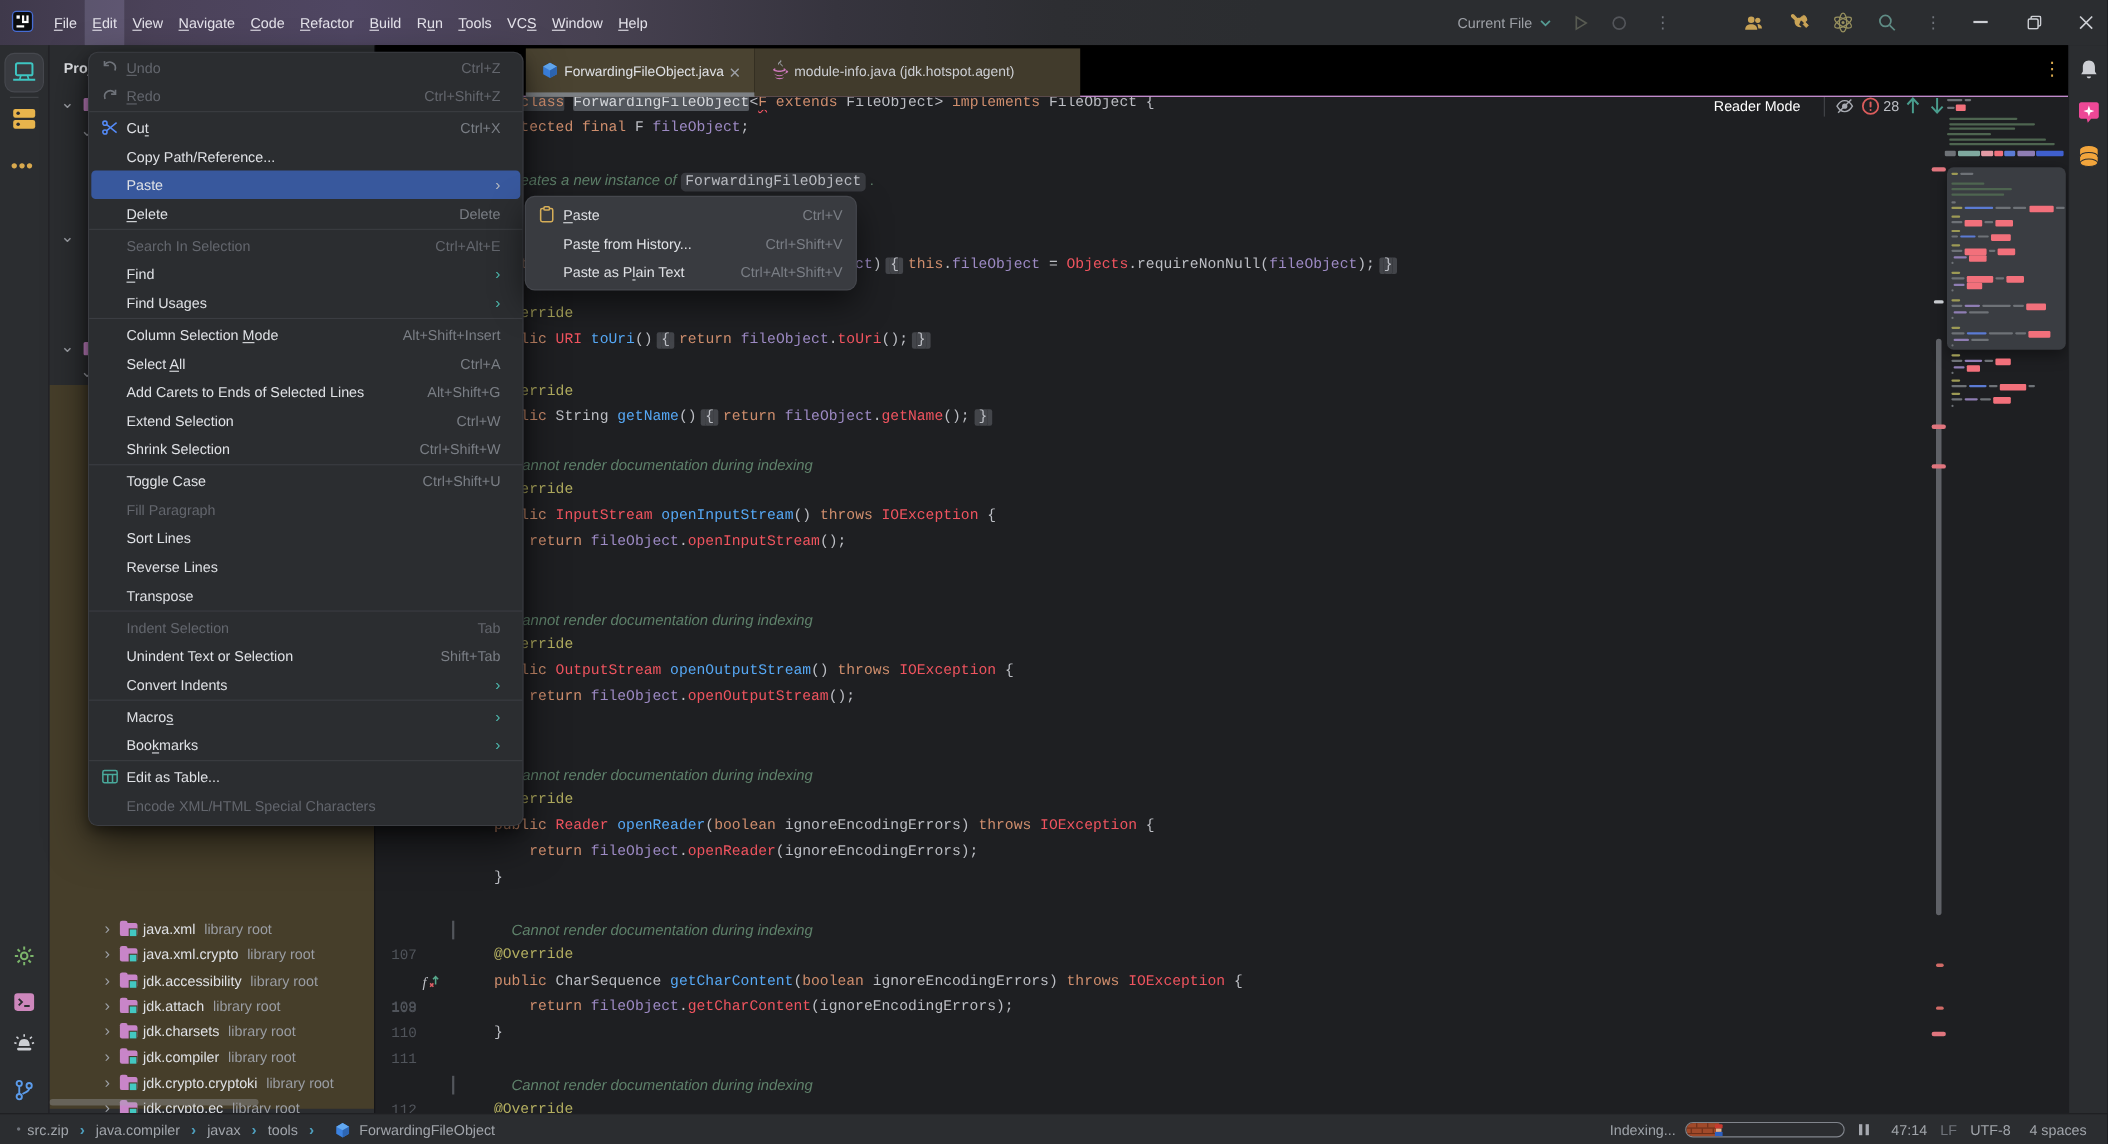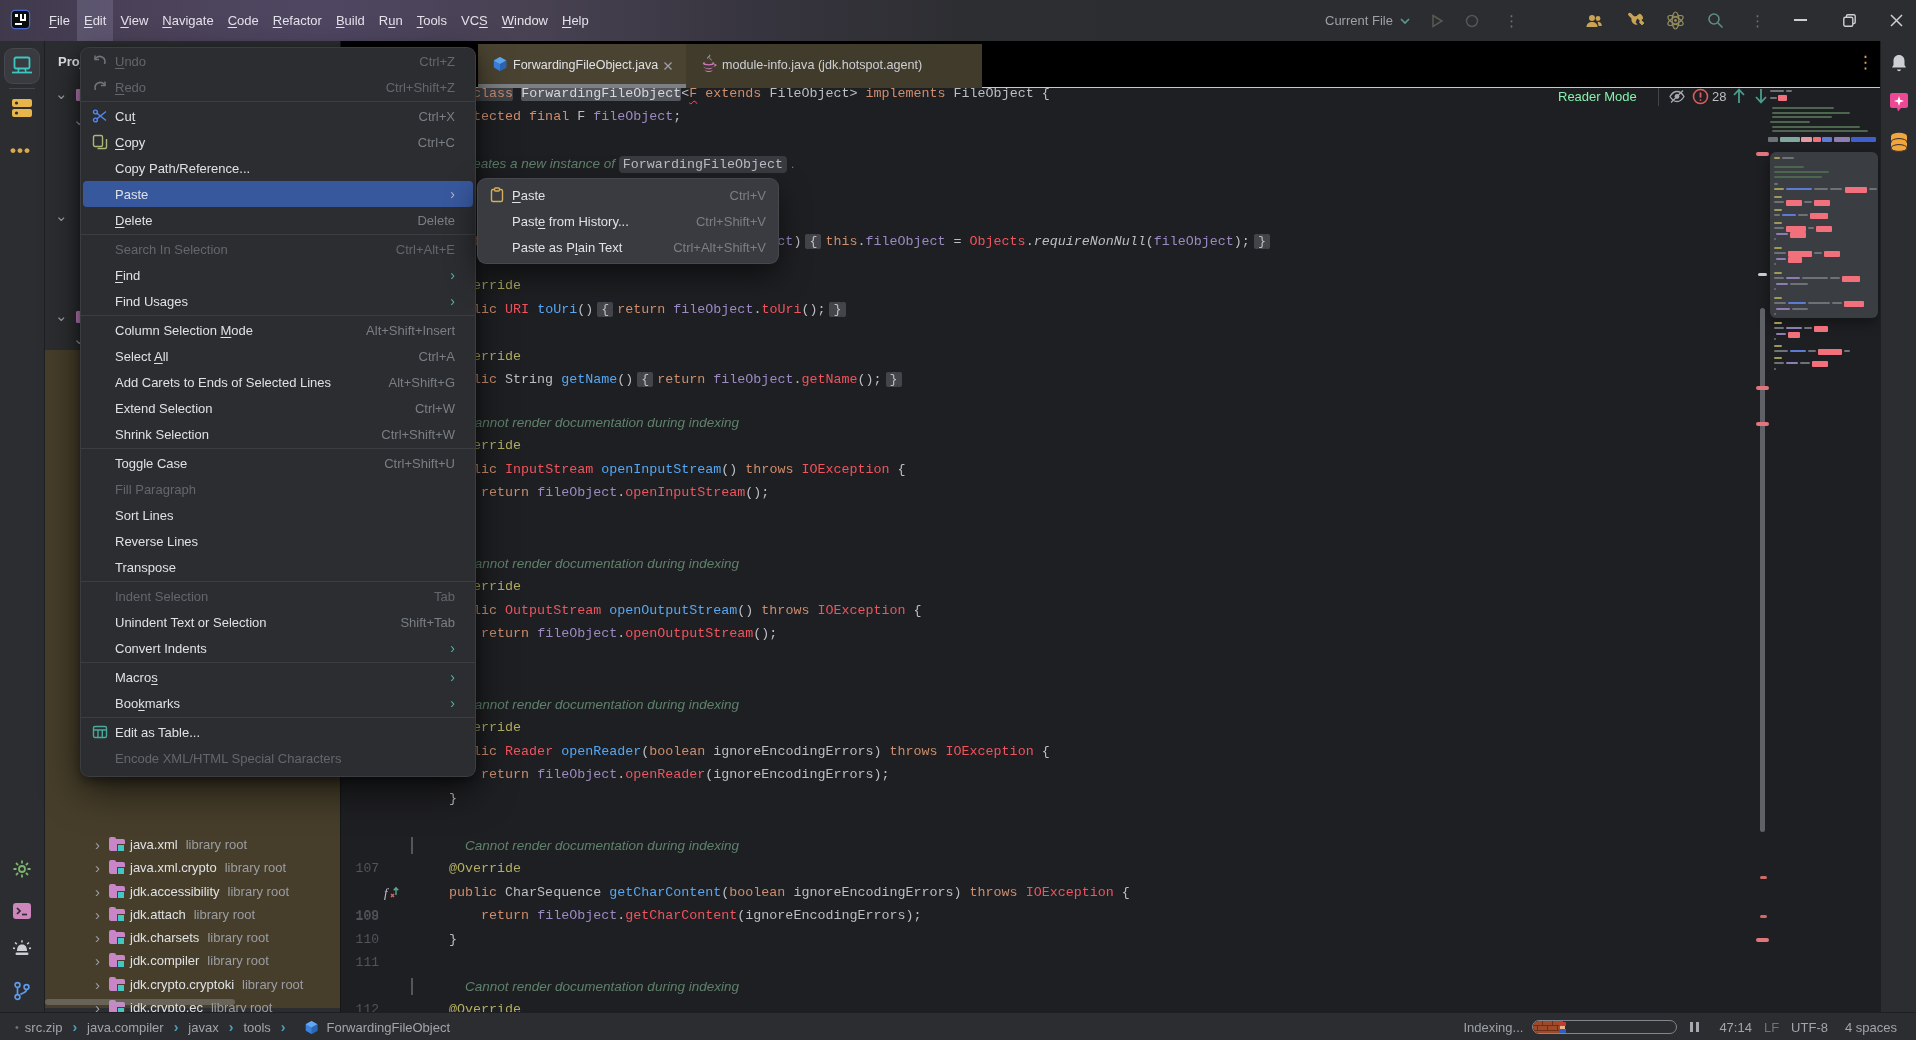--- a/index.html
+++ b/index.html
@@ -30,21 +30,21 @@
   
   #editor{left:341px;top:41px;width:1539px;height:971px;background:#1E1F22;overflow:hidden;}
   #tabstrip{position:absolute;left:0;top:0;width:1539px;height:46px;background:#000000;border-bottom:1px solid #f0abfc;z-index:3;}
   .ln{position:absolute;left:76px;white-space:pre;font-family:"Liberation Mono",monospace;
       font-size:13.35px;line-height:23.5px;height:23.5px;color:#BCBEC4;}
   .k{color:#CF8E6D;}
   .ann{color:#B3AE60;}
   .fld{color:#9D8AC4;}
   .m{color:#56A8F5;}
   .err{color:#F0545F;}
-  .it{font-style:italic;}
+  .it{}
   .b{background:#43454A;border-radius:2px;box-shadow:-4px 0 0 #43454A,4px 0 0 #43454A;}
   .hl1{background:#3E4247;border-radius:2px;}
   .hl2{background:#53575D;border-radius:2px;color:#D5D7DB;}
   .sq{text-decoration:underline wavy #F75464 1px;text-underline-offset:3px;}
   .chip{font-family:"Liberation Mono",monospace;font-style:normal;font-size:13.35px;color:#BCBEC4;background:#393B40;border-radius:4px;padding:1px 4px;}
   .doc{position:absolute;white-space:pre;font-size:13.5px;font-style:italic;color:#5F826B;line-height:23.5px;height:23.5px;}
   .docbar{position:absolute;left:70px;width:2px;height:17px;background:#53565C;}
   .gut{position:absolute;left:0px;width:38px;text-align:right;font-family:"Liberation Mono",monospace;
        font-size:13px;line-height:23.5px;color:#50545B;}
   
@@ -97,21 +97,21 @@
         <path d="M2.8 9.4 C2.8 10.5 5.4 11.4 8.6 11.4 C11.8 11.4 14.4 10.5 14.4 9.4 C14.4 8.7 13.3 8.1 11.7 7.8 C12.4 8 12.8 8.4 12.8 8.8 C12.8 9.6 10.9 10.2 8.6 10.2 C6.3 10.2 4.4 9.6 4.4 8.8 C4.4 8.4 4.8 8 5.5 7.8 C3.9 8.1 2.8 8.7 2.8 9.4 Z" fill="#C977B8"></path>
         <path d="M14.4 9.8 C15.7 9.9 16.6 10.4 16.6 11.1 C16.6 12.1 14.6 12.9 12 13.2 C13.5 12.8 14.4 12.2 14.4 11.5 Z" fill="#C977B8"></path>
         <path d="M3 11.7 C3.4 13.2 5.8 14.3 8.7 14.3 C10.2 14.3 11.6 14 12.6 13.5 C11.9 14.6 10.4 15.3 8.6 15.3 C6 15.3 3.7 13.8 3 11.7 Z" fill="#C977B8"></path>
         <path d="M4.5 16.2 C5.7 16.7 7.1 17 8.7 17 C10.3 17 11.7 16.7 12.9 16.2 C12.1 17.3 10.5 18 8.7 18 C6.9 18 5.3 17.3 4.5 16.2 Z" fill="#C977B8"></path>
       </svg>
       <span class="abs" style="left:381px;top:17px;color:#CDCFD4;font-size:12.6px;">module-info.java (jdk.hotspot.agent)</span>
 
       <div class="abs" style="left:1516px;top:12px;color:#D9A94E;font-size:17px;line-height:20px;">⋮</div>
     </div>
 
-    <div class="abs" style="left:1217px;top:48px;color:#86efac;">Reader Mode</div>
+    <div class="abs" style="left:1217px;top:48px;color:#ffffff;">Reader Mode</div>
     <div class="abs" style="left:1317px;top:47px;width:1px;height:18px;background:#43454A;"></div>
     <svg class="abs" style="left:1327px;top:48px;" width="18" height="15" viewBox="0 0 18 15">
       <path d="M2 7.5 C4 4 6.5 2.5 9 2.5 C11.5 2.5 14 4 16 7.5 C14 11 11.5 12.5 9 12.5 C6.5 12.5 4 11 2 7.5 Z" stroke="#A6A9B0" stroke-width="1.3" fill="none"></path>
       <circle cx="9" cy="7.5" r="2.4" fill="#A6A9B0"></circle>
       <path d="M3 13.5 L15 1.5" stroke="#A6A9B0" stroke-width="1.3"></path>
     </svg>
     <svg class="abs" style="left:1351px;top:47px;" width="17" height="17" viewBox="0 0 17 17">
       <circle cx="8.5" cy="8.5" r="7" stroke="#DB5C5C" stroke-width="1.6" fill="none"></circle>
       <rect x="7.6" y="4.2" width="1.8" height="5.6" rx="0.9" fill="#DB5C5C"></rect>
       <rect x="7.6" y="11.2" width="1.8" height="1.8" rx="0.9" fill="#DB5C5C"></rect>
@@ -558,30 +558,20 @@
           <svg width="16" height="16" viewBox="0 0 16 16">
             <circle cx="3.4" cy="4" r="1.9" stroke="#548AF7" stroke-width="1.4" fill="none"></circle>
             <circle cx="3.4" cy="12" r="1.9" stroke="#548AF7" stroke-width="1.4" fill="none"></circle>
             <path d="M5 5.3 L14 12.5 M5 10.7 L14 3.5" stroke="#548AF7" stroke-width="1.4"></path>
           </svg>
         </span>
         <span class="lbl">Cu<u>t</u></span>
         <span class="sc">Ctrl+X</span>
       </div>
     <div class="mi">
-        <span class="ic">
-          <svg width="16" height="16" viewBox="0 0 16 16">
-            <rect x="1.5" y="1.5" width="9" height="11" rx="1.5" stroke="#A9B87A" stroke-width="1.4" fill="none"></rect>
-            <path d="M5.5 14.5 L13 14.5 C13.8 14.5 14.5 13.8 14.5 13 L14.5 5" stroke="#A9B87A" stroke-width="1.4" fill="none"></path>
-          </svg>
-        </span>
-        <span class="lbl"><u>C</u>opy</span>
-        <span class="sc">Ctrl+C</span>
-      </div>
-    <div class="mi">
         <span class="ic"></span>
         <span class="lbl">Copy Path/Reference...</span>
       </div>
     <div class="mi sel">
         <span class="ic"></span>
         <span class="lbl">Paste</span>
         <span class="arrow g">›</span>
       </div>
     <div class="mi">
         <span class="ic"></span>

